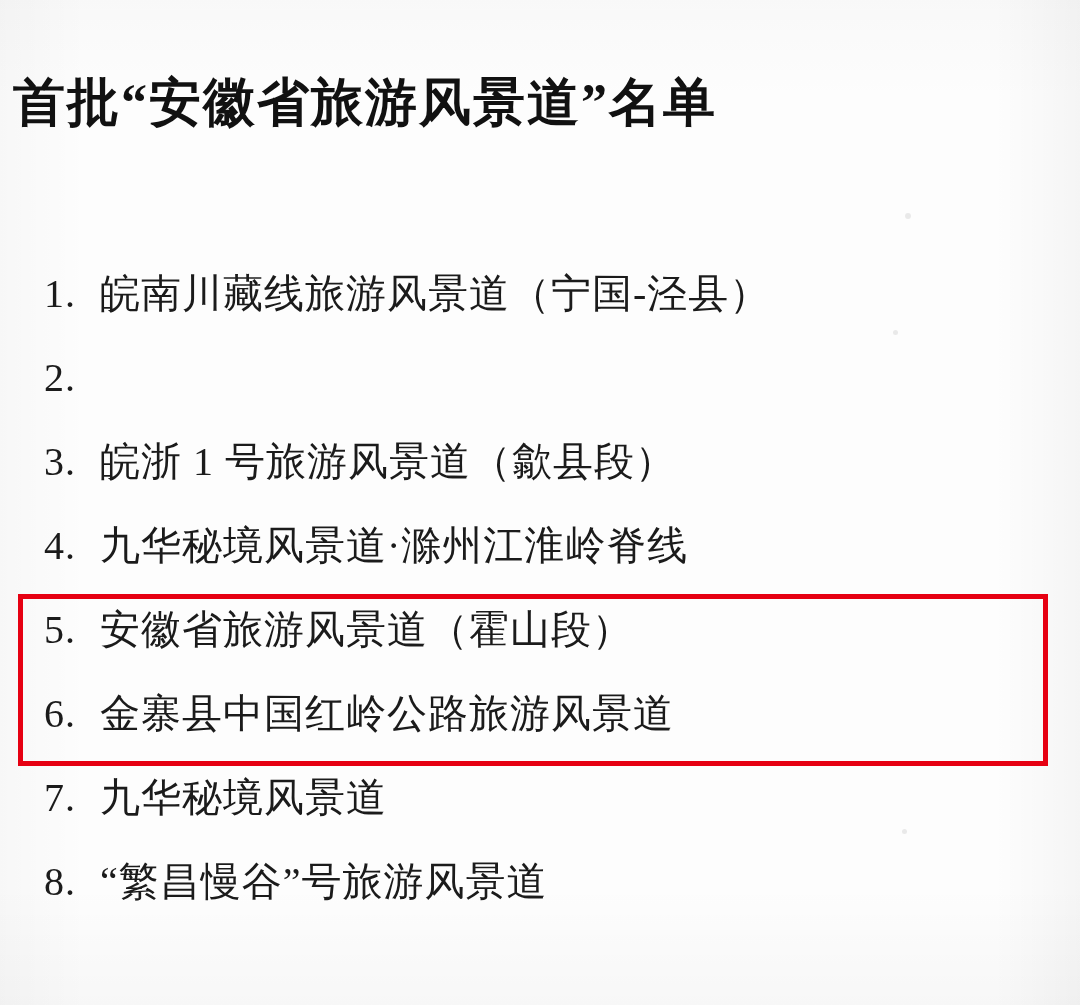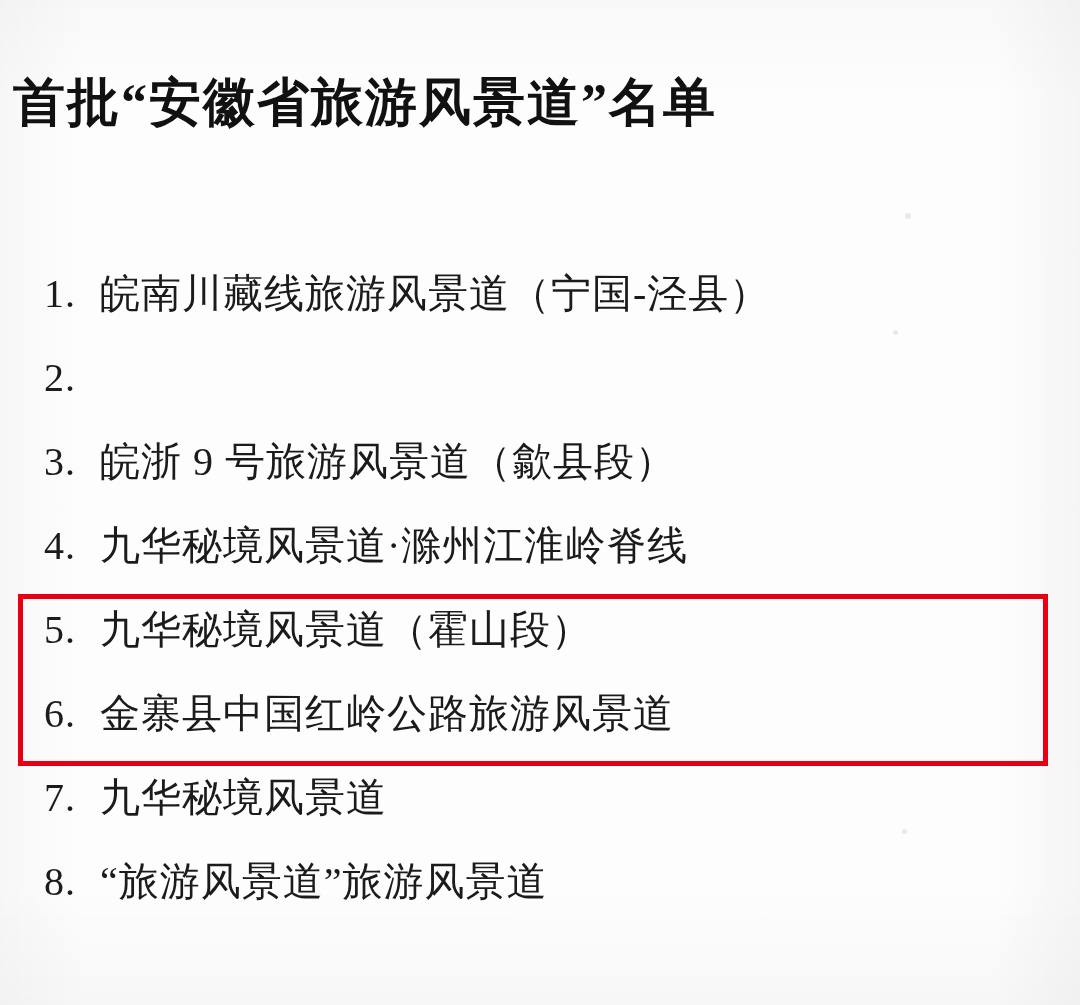--- a/index.html
+++ b/index.html
@@ -98,46 +98,46 @@
       <span class="item-index">1.</span>
       <span class="item-text">皖南川藏线旅游风景道（宁国-泾县）</span>
     </div>
 
     <div class="list-item">
       <span class="item-index">2.</span>
     </div>
 
     <div class="list-item">
       <span class="item-index">3.</span>
-      <span class="item-text">皖浙 9 号旅游风景道（歙县段）</span>
+      <span class="item-text">皖浙 1 号旅游风景道（歙县段）</span>
     </div>
 
     <div class="list-item">
       <span class="item-index">4.</span>
       <span class="item-text">九华秘境风景道·滁州江淮岭脊线</span>
     </div>
 
     <div class="list-item">
       <span class="item-index">5.</span>
-      <span class="item-text">九华秘境风景道（霍山段）</span>
+      <span class="item-text">安徽省旅游风景道（霍山段）</span>
     </div>
 
     <div class="list-item">
       <span class="item-index">6.</span>
       <span class="item-text">金寨县中国红岭公路旅游风景道</span>
     </div>
 
     <div class="list-item">
       <span class="item-index">7.</span>
       <span class="item-text">九华秘境风景道</span>
     </div>
 
     <div class="list-item">
       <span class="item-index">8.</span>
-      <span class="item-text">“旅游风景道”旅游风景道</span>
+      <span class="item-text">“繁昌慢谷”号旅游风景道</span>
     </div>
 
   </div>
 
   <div class="highlight-box"></div>
 
   <span class="speck" style="left:905px; top:213px; width:6px; height:6px;"></span>
   <span class="speck" style="left:893px; top:330px; width:5px; height:5px;"></span>
   <span class="speck" style="left:902px; top:829px; width:5px; height:5px;"></span>
 

